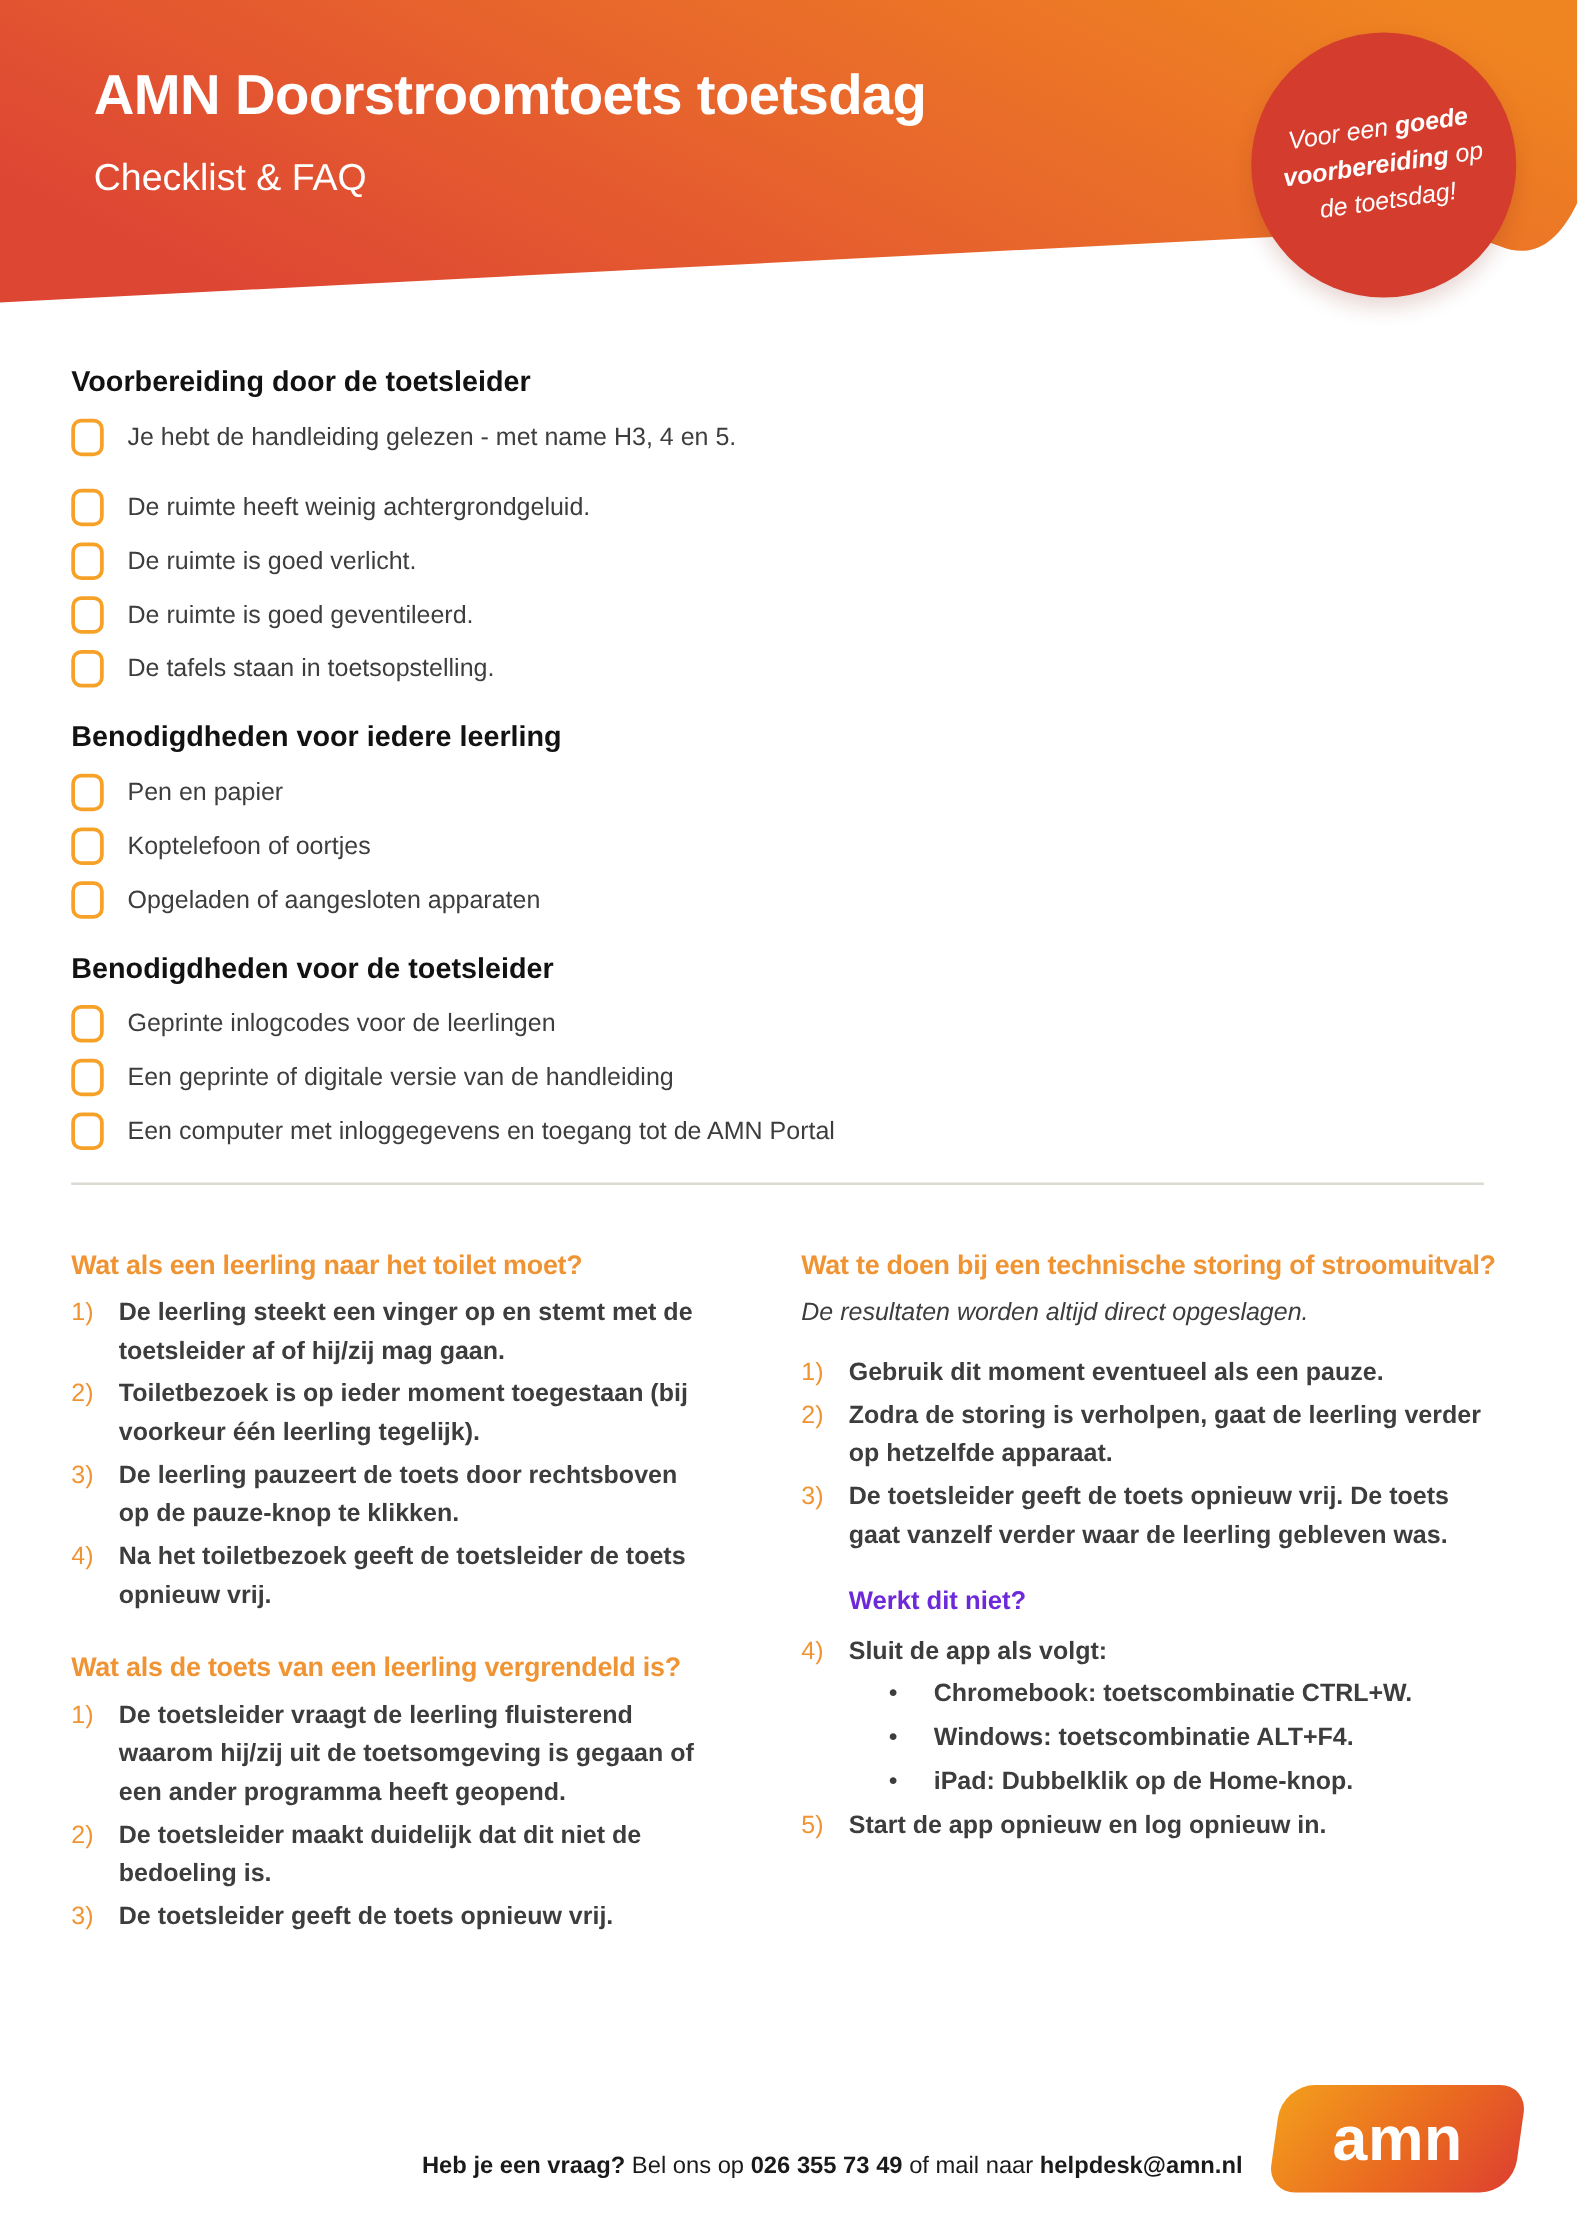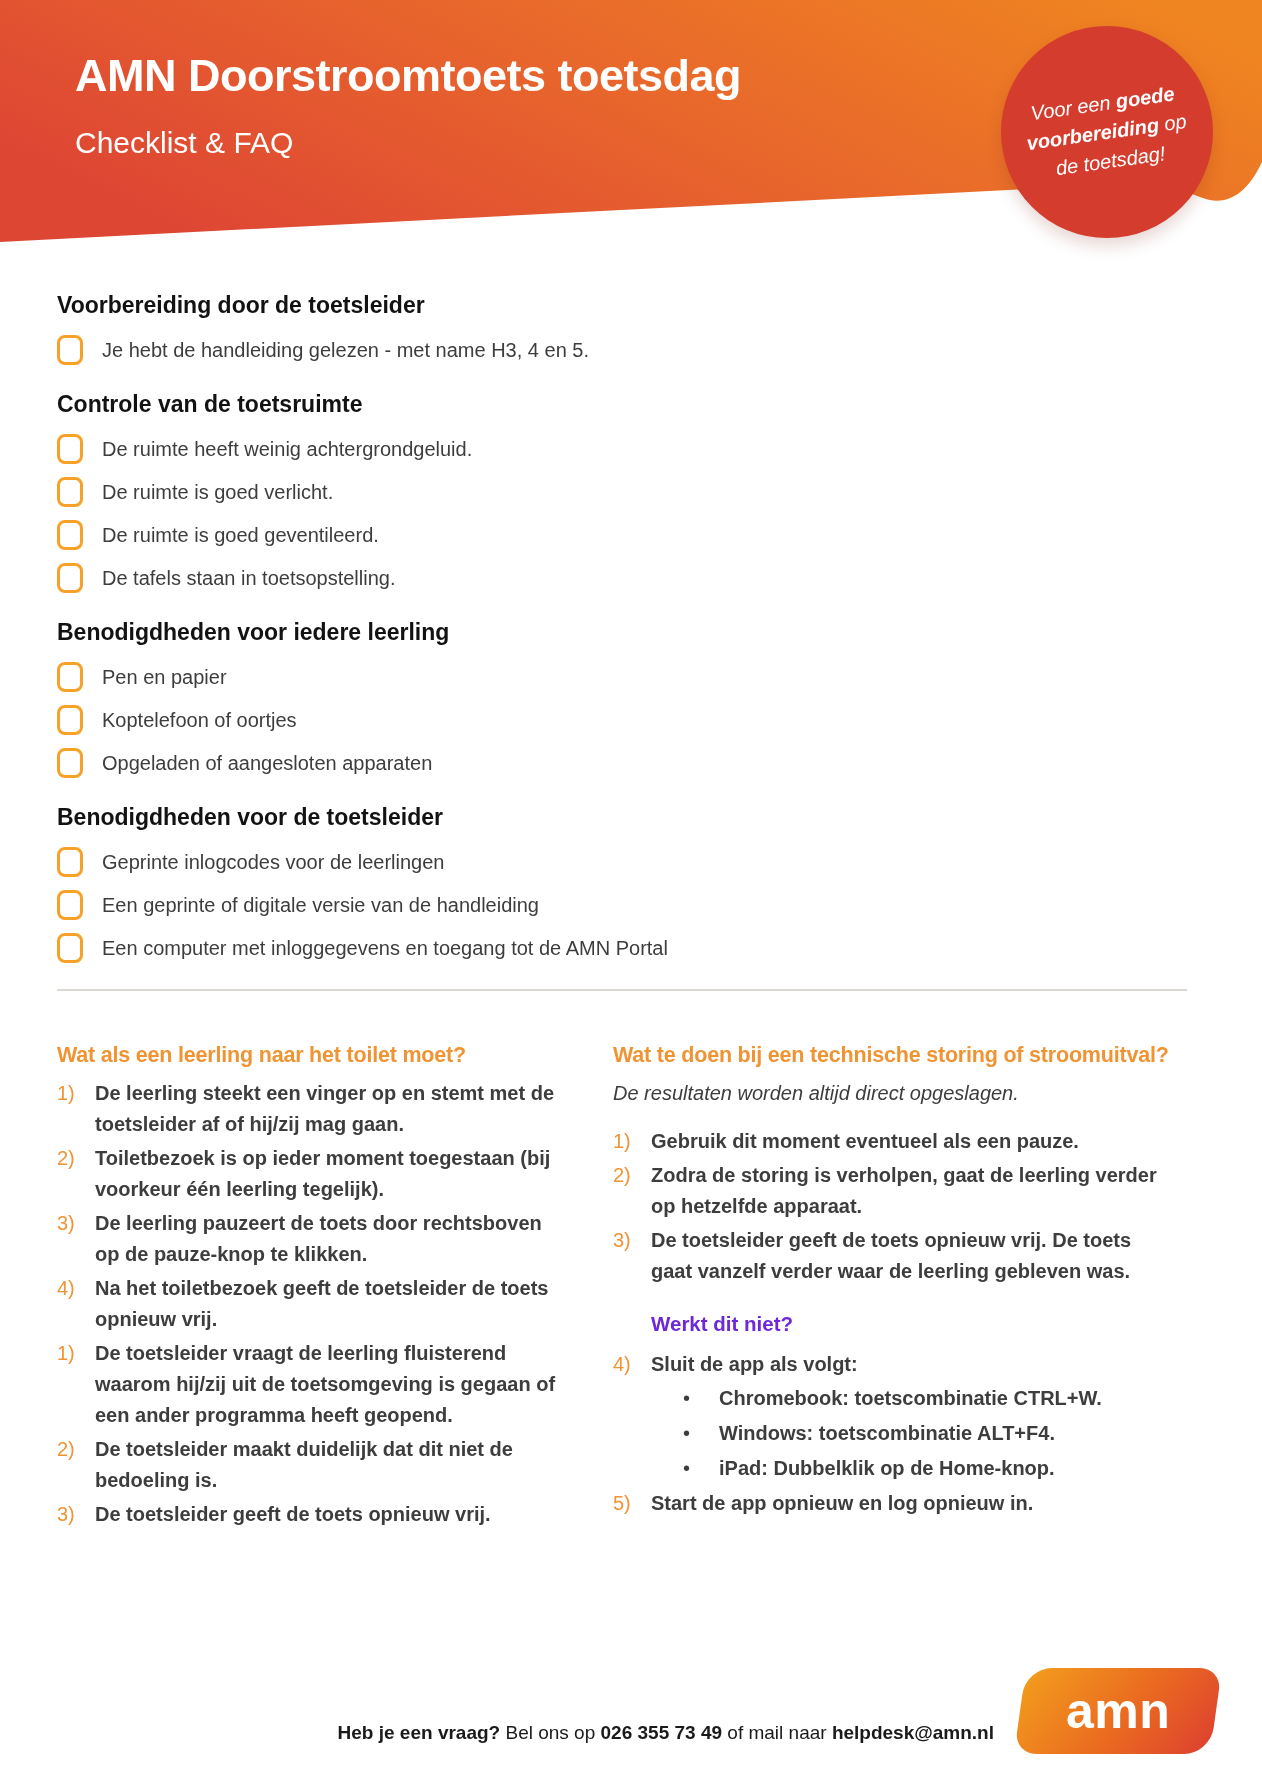--- a/index.html
+++ b/index.html
@@ -41,21 +41,21 @@
     width:26px; height:30px; flex:none; background:#ffffff;
     border:3px solid #f6a229; border-radius:8px;
   }
   .check-label { font-size:20px; color:#3d3d3d; }
 
   .divider { height:2px; background:#dcd8d2; margin-top:16px; }
 
   
   .faq { display:flex; margin-top:52px; }
   .faq-left  { width:512px; flex:none; }
-  .faq-right { width:552px; flex:none; margin-left:44px; }
+  .faq-right { width:552px; flex:none; margin-left:72px; }
   .faq-q {
     font-size:21.5px; font-weight:700; color:#f09433; margin-bottom:10px;
     white-space:nowrap; letter-spacing:-0.2px;
   }
   .faq-q2 { margin-top:30px; }
   .faq-note { font-size:20px; font-style:italic; color:#3d3d3d; line-height:31px; margin-bottom:17px; }
   .faq-item { display:flex; margin-bottom:3px; }
   .faq-num { width:38px; flex:none; color:#f09433; font-size:20px; line-height:31px; }
   .faq-text { font-size:20px; line-height:31px; color:#3d3d3d;font-weight:bold; }
   .faq-sub { font-size:20.5px; font-weight:700; color:#6d28d9; margin:21px 0 10px 38px; line-height:31px; }
@@ -112,21 +112,20 @@
 
     <div class="section">
       <div class="section-title">Voorbereiding door de toetsleider</div>
       <div class="check-item">
         <span class="checkbox"></span>
         <span class="check-label">Je hebt de handleiding gelezen - met name H3, 4 en 5.</span>
       </div>
     </div>
 
     <div class="section">
-      <div class="section-title">Controle van de toetsruimte</div>
       <div class="check-item">
         <span class="checkbox"></span>
         <span class="check-label">De ruimte heeft weinig achtergrondgeluid.</span>
       </div>
       <div class="check-item">
         <span class="checkbox"></span>
         <span class="check-label">De ruimte is goed verlicht.</span>
       </div>
       <div class="check-item">
         <span class="checkbox"></span>
@@ -186,20 +185,21 @@
         </div>
         <div class="faq-item">
           <span class="faq-num">3)</span>
           <span class="faq-text">De leerling pauzeert de toets door rechtsboven op de pauze-knop te klikken.</span>
         </div>
         <div class="faq-item">
           <span class="faq-num">4)</span>
           <span class="faq-text">Na het toiletbezoek geeft de toetsleider de toets opnieuw vrij.</span>
         </div>
 
+        <div class="faq-q faq-q2">Wat als de toets van een leerling vergrendeld is?</div>
         <div class="faq-item">
           <span class="faq-num">1)</span>
           <span class="faq-text">De toetsleider vraagt de leerling fluisterend waarom hij/zij uit de toetsomgeving is gegaan of een ander programma heeft geopend.</span>
         </div>
         <div class="faq-item">
           <span class="faq-num">2)</span>
           <span class="faq-text">De toetsleider maakt duidelijk dat dit niet de bedoeling is.</span>
         </div>
         <div class="faq-item">
           <span class="faq-num">3)</span>

